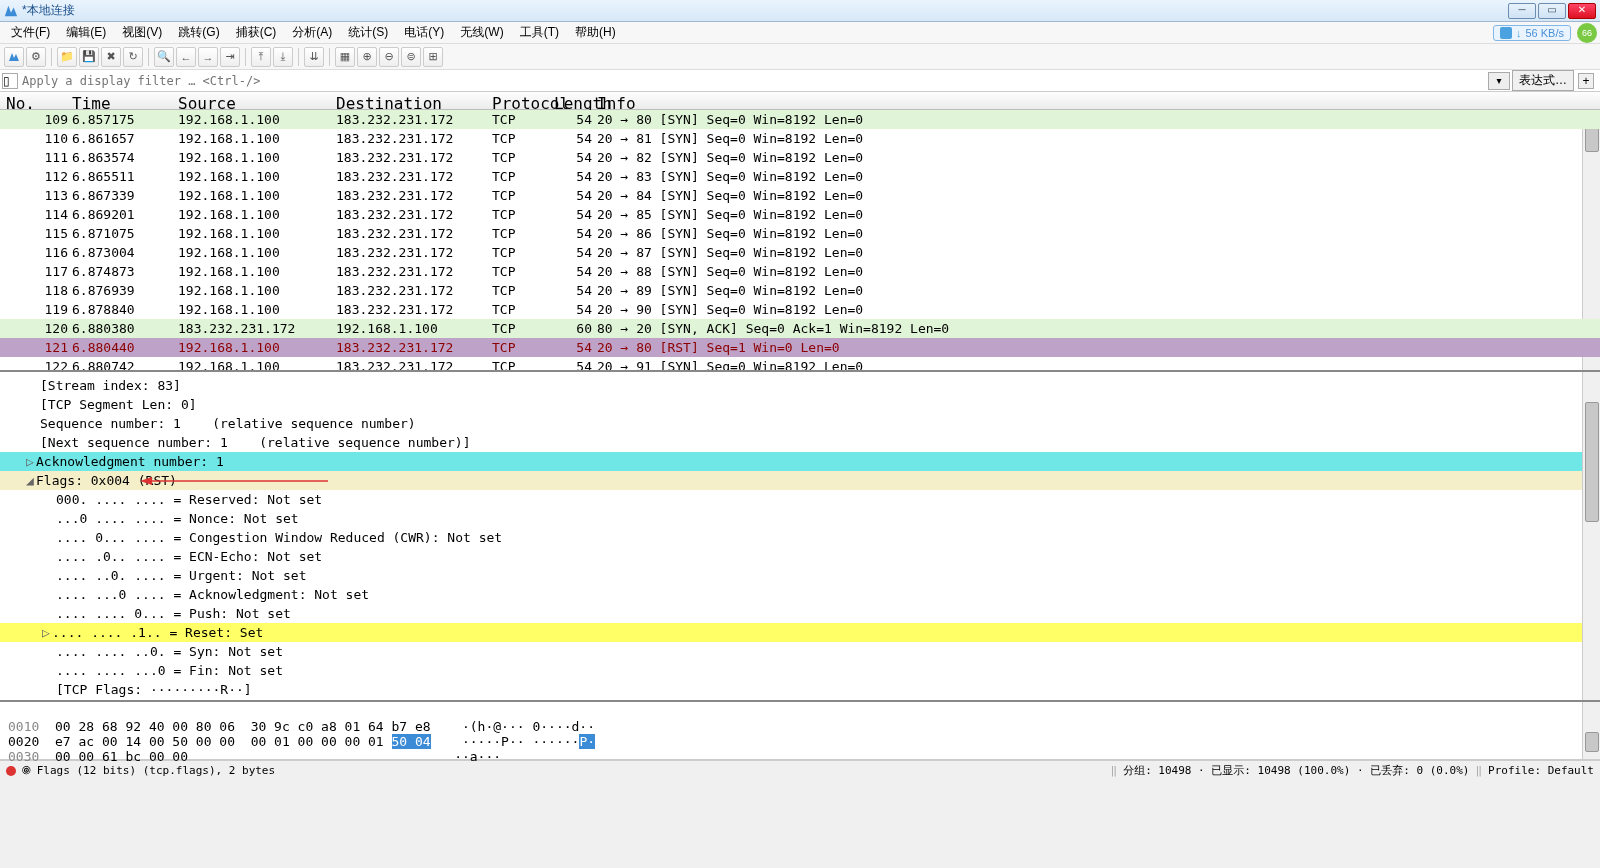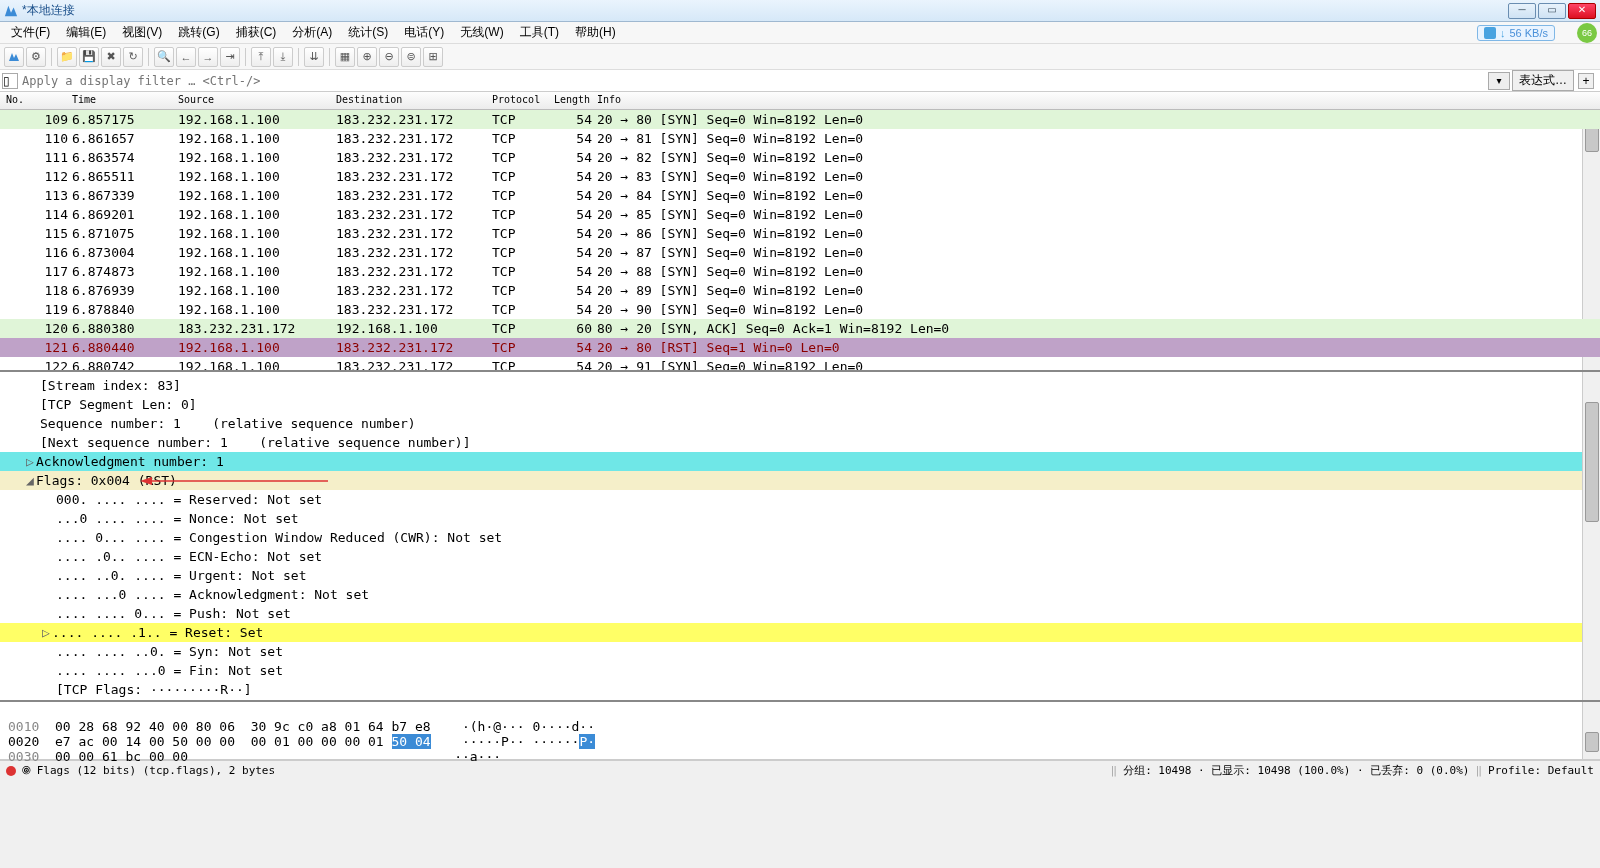--- a/index.html
+++ b/index.html
@@ -8,31 +8,31 @@
 .titlebar .fin { width:14px; height:14px; margin-right:4px; }
 .titlebar .title { color:#1a4f8a; font-size:12px; flex:1; }
 .win-btns { display:flex; gap:2px; }
 .win-btn { width:28px; height:16px; border:1px solid #6a8db1; border-radius:2px; background:linear-gradient(#e8f2fb,#cfe2f4); font-size:10px; line-height:12px; text-align:center; cursor:pointer; color:#345; }
 .win-btn.close { background:linear-gradient(#f46,#d12); color:#fff; border-color:#a00; }
 .menubar { height:22px; background:#f7f7f7; display:flex; align-items:center; padding:0 3px; border-bottom:1px solid #ddd; }
 .menubar .menu { padding:2px 8px; cursor:pointer; }
 .menubar .spacer { flex:1; }
 .speed-box { border:1px solid #7fb7e6; border-radius:3px; padding:1px 6px; background:#eaf4ff; color:#4a90d9; font-size:11px; display:flex; align-items:center; gap:4px; }
 .speed-box .link-icon { width:12px; height:12px; background:#4aa3e0; border-radius:2px; }
-.green-circ { width:20px; height:20px; border-radius:50%; background:#7ac943; margin-left:22px; color:#fff; font-size:9px; text-align:center; line-height:20px; }
+.green-circ { width:20px; height:20px; border-radius:50%; background:#7ac943; margin-left:6px; color:#fff; font-size:9px; text-align:center; line-height:20px; }
 .toolbar { height:26px; background:#f7f7f7; border-bottom:1px solid #ddd; display:flex; align-items:center; padding:0 4px; gap:2px; }
 .tbtn { width:20px; height:20px; border:1px solid #ccc; border-radius:2px; background:linear-gradient(#fff,#eee); cursor:pointer; display:flex; align-items:center; justify-content:center; font-size:11px; color:#555; }
 .tsep { width:1px; height:18px; background:#ccc; margin:0 3px; }
 .filterbar { height:22px; background:#fff; border-bottom:1px solid #ccc; display:flex; align-items:center; padding:0 2px; }
 .filter-icon { width:16px; height:16px; border:1px solid #aaa; margin-right:4px; background:#fff; }
 .filter-input { flex:1; border:none; outline:none; font-family:Consolas,monospace; font-size:12px; color:#888; height:18px; }
 .filter-go { width:22px; height:18px; border:1px solid #aaa; background:#eee; margin:0 2px; font-size:10px; text-align:center; line-height:16px; cursor:pointer; }
 .expr-btn { padding:1px 6px; border:1px solid #aaa; background:#f0f0f0; cursor:pointer; font-size:12px; }
 .plus-btn { width:16px; height:16px; border:1px solid #aaa; background:#f0f0f0; margin:0 4px; text-align:center; line-height:14px; cursor:pointer; }
-.packet-header { height:18px; background:linear-gradient(#fdfdfd,#ececec); border-bottom:1px solid #bbb; display:flex; font-family:Consolas,monospace; font-size:10px; position:relative; }
+.packet-header { height:18px; background:linear-gradient(#fdfdfd,#ececec); border-bottom:1px solid #bbb; display:flex; font-family:Consolas,monospace; font-size:16px; position:relative; }
 .col { position:absolute; top:2px; }
 .packet-list { height:262px; background:#fff; font-family:Consolas,monospace; font-size:13px; overflow:hidden; position:relative; border-bottom:2px solid #888; }
 .packet-scroll { position:absolute; right:0; top:0; width:18px; height:100%; background:#f0f0f0; border-left:1px solid #ccc; }
 .packet-thumb { width:14px; height:40px; background:#c8c8c8; border:1px solid #999; margin:2px auto; border-radius:2px; }
 .prow { height:19px; display:flex; align-items:center; position:relative; white-space:pre; }
 .prow .cell { position:absolute; }
 .detail-pane { height:330px; background:#fff; font-family:Consolas,monospace; font-size:13px; overflow:hidden; border-bottom:2px solid #888; position:relative; padding-top:4px; }
 .dline { height:19px; line-height:19px; white-space:pre; padding-left:40px; }
 .dline .tri { display:inline-block; width:10px; margin-left:-14px; color:#666; }
 .hex-pane { height:58px; background:#fff; font-family:Consolas,monospace; font-size:13px; padding:2px 8px; white-space:pre; position:relative; border-bottom:1px solid #ccc; }

